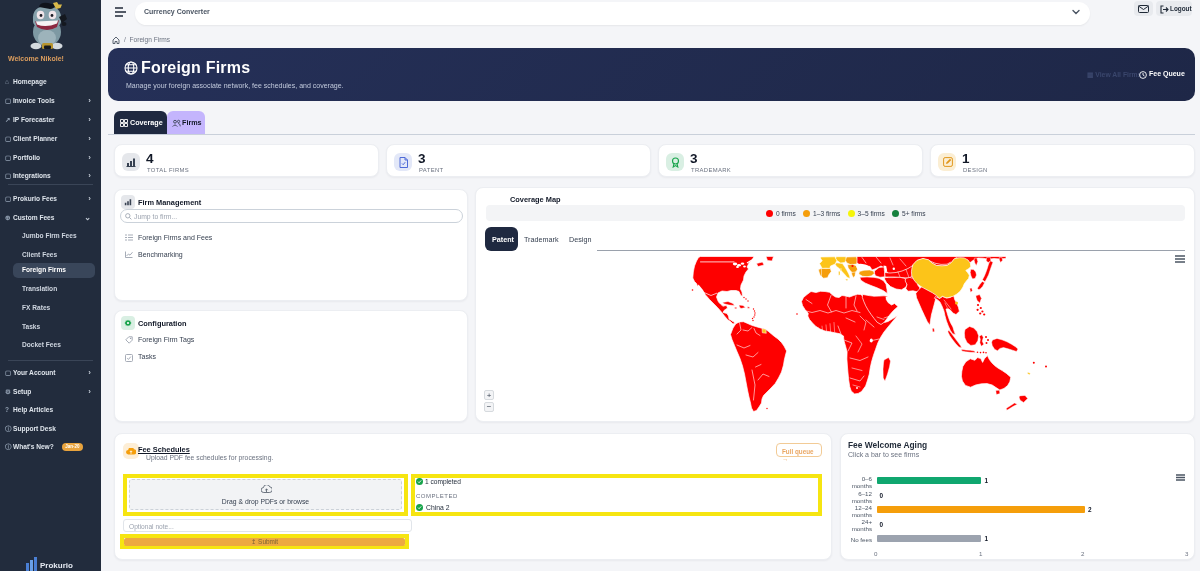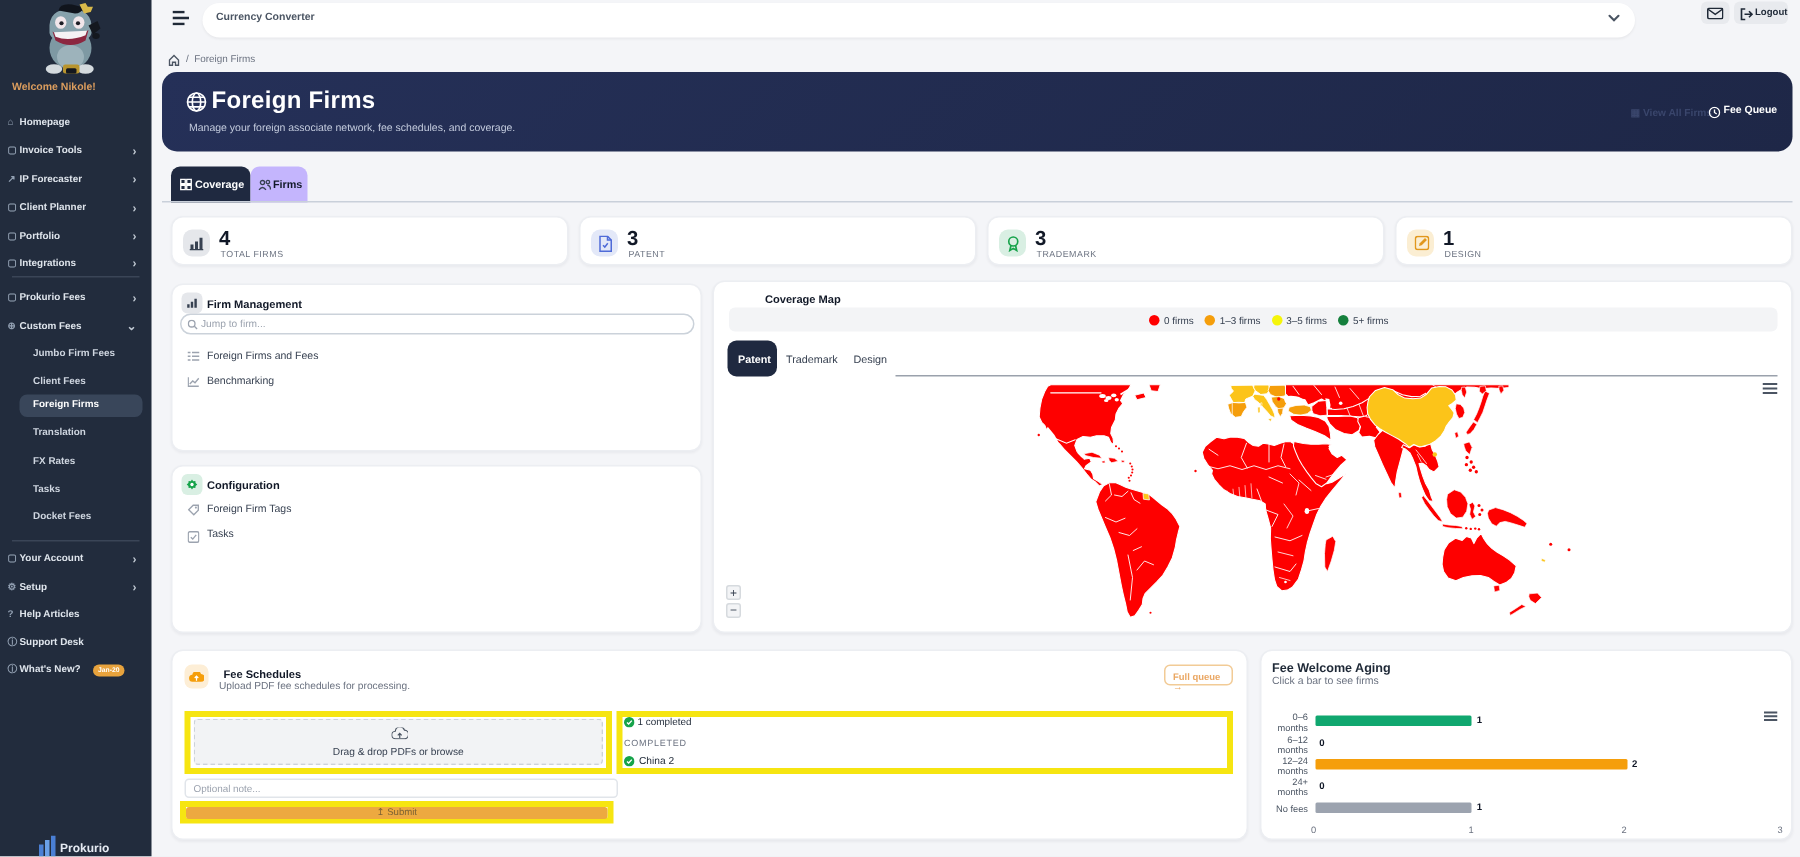--- a/index.html
+++ b/index.html
@@ -362,21 +362,21 @@
   </svg>
 <div class="abs" style="left:484px;top:390px;width:10px;height:10px;background:#f3f4f6;border:1px solid #d6dade;border-radius:2px;text-align:center;line-height:9px;font-size:8px;color:#374151;">+</div>
 <div class="abs" style="left:484px;top:402px;width:10px;height:10px;background:#f3f4f6;border:1px solid #d6dade;border-radius:2px;text-align:center;line-height:8px;font-size:8px;color:#374151;">−</div>
 
 <div class="panel" style="left:114px;top:433px;width:718px;height:127px;"></div>
 <div class="abs" style="left:123px;top:443px;width:16px;height:16px;background:#fdeed6;border-radius:5px;"></div>
 <svg class="abs" style="left:126px;top:447.5px;" width="10" height="7" viewBox="0 0 10 7">
     <path d="M2.5 6.5 a2.3 2.3 0 0 1 -0.3 -4.6 a3 3 0 0 1 5.8 -0.6 a2 2 0 0 1 -0.3 5.2 Z" fill="#f59e0b"></path>
     <path d="M5 5.8 V3 M3.8 4 L5 2.8 L6.2 4" stroke="#fff" stroke-width="0.8" fill="none"></path>
   </svg>
-<div class="ptitle" style="left:149px;top:444.5px;">Fee Schedules</div>
+<div class="ptitle" style="left:138px;top:444.5px;text-decoration:underline;">Fee Schedules</div>
 <div class="abs" style="left:146px;top:454px;font-size:6.8px;color:#6b7280;">Upload PDF fee schedules for processing.</div>
 <div class="abs" style="left:776px;top:443px;width:46px;height:14px;border:1px solid #f2cb96;border-radius:4px;">
     <span style="position:absolute;left:5px;top:4px;font-size:6.3px;color:#eaa763;font-weight:bold;">Full queue →</span>
   </div>
 <div class="yellowFrame" style="left:123px;top:474px;width:285px;height:42px;"></div>
 <div class="abs" style="left:129px;top:479px;width:273px;height:31px;background:#f2f3f5;border:1px dashed #ccd2d9;border-radius:3px;"></div>
 <svg class="abs" style="left:261px;top:485px;" width="11" height="8" viewBox="0 0 11 8">
     <path d="M2.8 7.5 a2.5 2.5 0 0 1 -0.3 -5 a3.2 3.2 0 0 1 6.2 -0.7 a2.2 2.2 0 0 1 -0.4 5.7 Z" fill="none" stroke="#4b5563" stroke-width="0.8"></path>
     <path d="M5.5 7 V4 M4.2 5.2 L5.5 3.9 L6.8 5.2" stroke="#4b5563" stroke-width="0.8" fill="none"></path>
   </svg>

